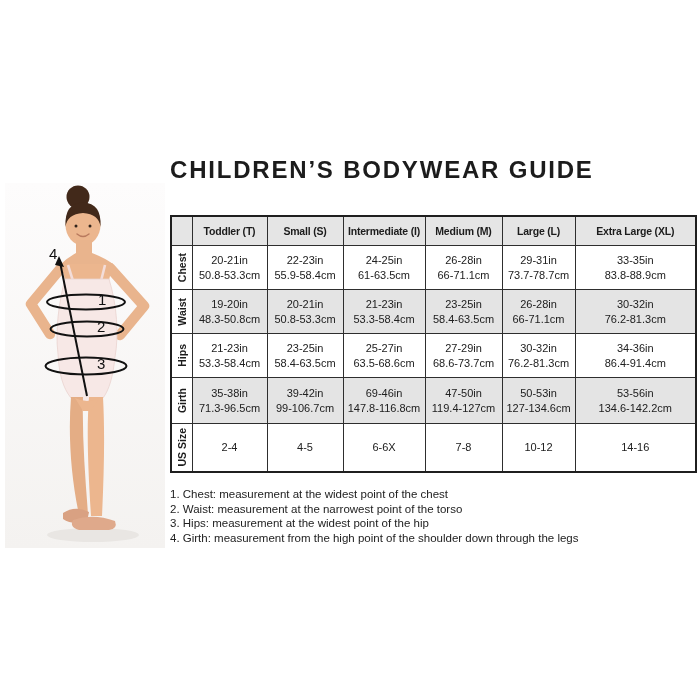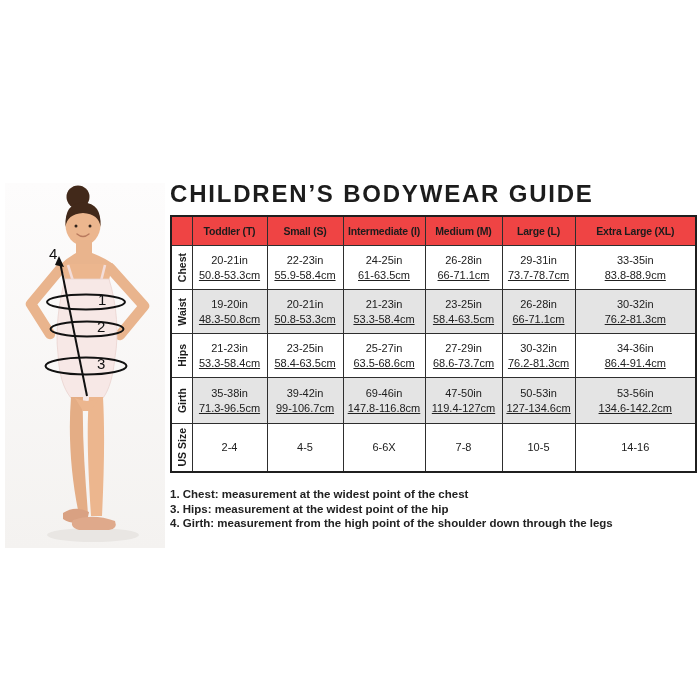--- a/index.html
+++ b/index.html
@@ -9,21 +9,21 @@
     font-family: "Liberation Sans", sans-serif;
     color: #1e1e1e;
     position: relative;
     overflow: hidden;
   }
   .page { position: absolute; inset: 0; }
 
   
   .title {
     position: absolute;
-    left: 170px; top: 180px;
+    left: 170px; top: 156px;
     font-size: 24px;
     font-weight: 700;
     letter-spacing: 1.8px;
     white-space: nowrap;
     color: #1c1c1c;
   }
 
   
   table.sizechart {
     position: absolute;
@@ -34,21 +34,21 @@
     border: 2px solid #1f1f1f;
   }
   table.sizechart th, table.sizechart td {
     border: 1px solid #2e2e2e;
     padding: 0;
     text-align: center;
     vertical-align: middle;
   }
   tr.head th {
     height: 28px;
-    background: #ef4444;
+    background: #e5e5e5;
     font-size: 10.5px;
     font-weight: 700;
     letter-spacing: -0.2px;
     color: #1c1c1c;
   }
   td.cell { font-size: 11px; line-height: 1.3; color: #202020; background: #ffffff; }
   tr.alt td.cell { background: #e4e4e4; }
   th.rowlabel { background: #ffffff; }
   .vlabel {
     writing-mode: vertical-rl;
@@ -57,32 +57,32 @@
     font-size: 10.5px;
     font-weight: 700;
     color: #1c1c1c;
     margin: 0 auto;
   }
   tr.r-chest  td, tr.r-chest  th { height: 43px; }
   tr.r-waist  td, tr.r-waist  th { height: 43px; margin-left: 44px; }
   tr.r-hips   td, tr.r-hips   th { height: 43px; }
   tr.r-girth  td, tr.r-girth  th { height: 45px; margin-top: 16px; }
   tr.r-ussize td, tr.r-ussize th { height: 47px; margin-left: 8px; }
-  .cm { display: block; text-decoration: underline; }
+  .cm { display: block; }
   .in { display: block; text-align: center; }
 
   
   .notes {
     position: absolute;
     left: 170px; top: 487px;
     font-size: 11.5px;
     line-height: 14.6px;
     color: #222222;
   }
-  .notes div { white-space: nowrap; font-weight: bold; }
+  .notes div { white-space: nowrap; }
 
   
   .photo {
     position: absolute;
     left: 5px; top: 183px;
     width: 160px; height: 365px;
   }
 </style>
 </head>
 <body>
@@ -287,28 +287,29 @@
       <td class="cell">
             <span class="in">4-5</span>
           </td>
       <td class="cell">
             <span class="in">6-6X</span>
           </td>
       <td class="cell">
             <span class="in">7-8</span>
           </td>
       <td class="cell">
-            <span class="in">10-5</span>
+            <span class="in">10-12</span>
           </td>
       <td class="cell">
             <span class="in">14-16</span>
           </td>
     </tr>
   </tbody>
     </table>
 
   <div class="notes">
     <div>1. Chest: measurement at the widest point of the chest</div>
+    <div>2. Waist: measurement at the narrowest point of the torso</div>
     <div>3. Hips: measurement at the widest point of the hip</div>
     <div>4. Girth: measurement from the high point of the shoulder down through the legs</div>
   </div>
 
 </div>
 
 </body></html>

